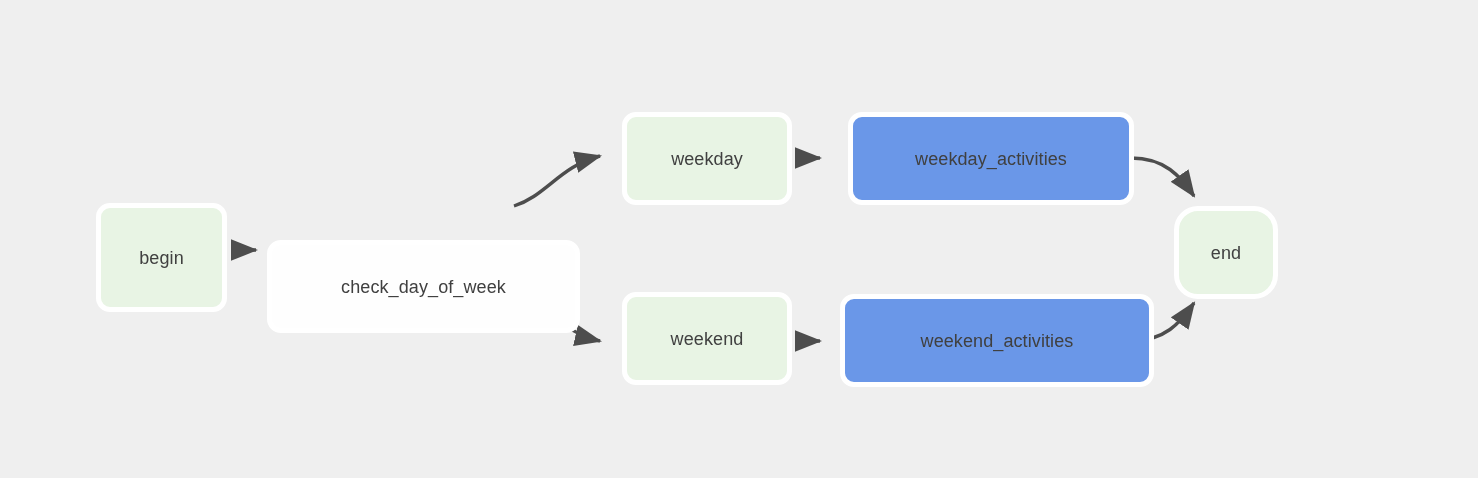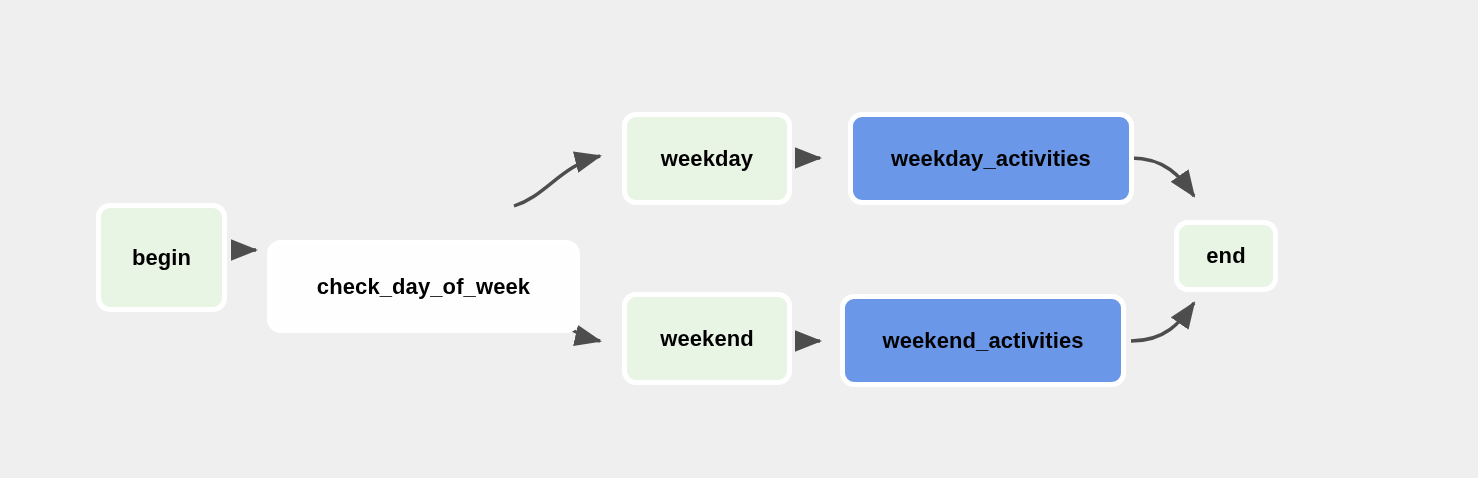--- a/index.html
+++ b/index.html
@@ -24,27 +24,26 @@
     pointer-events: none;
   }
   .node {
     position: absolute;
     box-sizing: border-box;
     display: flex;
     align-items: center;
     justify-content: center;
     border-radius: 14px;
     border: 5px solid #ffffff;
-    color: #000000;
-    font-size: 22px;
+    color: #404040;
+    font-size: 18px;
     line-height: 1;
     letter-spacing: 0.1px;
     white-space: nowrap;
     z-index: 2;
-    font-weight: bold;
   }
   .node-label {
     pointer-events: none;
   }
 </style>
 </head>
 <body>
 
 <div id="canvas">
 
@@ -74,21 +73,21 @@
       </div>
       <div class="node" style="left: 622px; top: 112px; width: 170px; height: 93px; background: rgb(232, 244, 228);">
         <span class="node-label">weekday</span>
       </div>
       <div class="node" style="left: 840px; top: 112px; width: 286px; height: 93px; background: rgb(106, 151, 232); margin-left: 8px;">
         <span class="node-label">weekday_activities</span>
       </div>
       <div class="node" style="left: 622px; top: 292px; width: 170px; height: 93px; background: rgb(232, 244, 228);">
         <span class="node-label">weekend</span>
       </div>
-      <div class="node" style="left: 840px; top: 294px; width: 286px; height: 93px; background: rgb(106, 151, 232);">
+      <div class="node" style="left: 840px; top: 294px; width: 314px; height: 93px; background: rgb(106, 151, 232);">
         <span class="node-label">weekend_activities</span>
       </div>
-      <div class="node" style="left: 1174px; top: 220px; width: 104px; height: 72px; background: rgb(232, 244, 228);">
+      <div class="node" style="left: 1174px; top: 206px; width: 104px; height: 93px; background: rgb(232, 244, 228); border-radius: 24px;">
         <span class="node-label">end</span>
       </div>
     </div>
 
 </div>
 
 </body></html>

